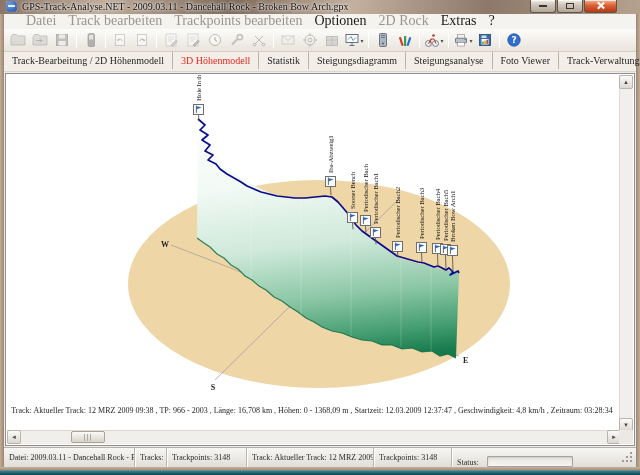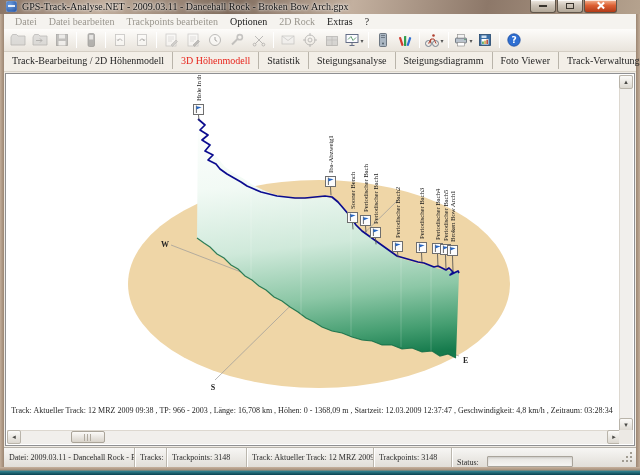--- a/index.html
+++ b/index.html
@@ -25,21 +25,21 @@
   .cap-min{right:84px;width:26px;} .cap-max{right:57px;width:26px;}
   .cap-close{right:23px;width:33px;background:linear-gradient(#f5b694,#dd6134 45%,#b23a17);}
   .cap b{position:absolute;left:50%;top:50%;}
   .cap-min b{width:8px;height:2px;margin:-1px 0 0 -4px;background:#3a352e;}
   .cap-max b{width:8px;height:6px;margin:-3px 0 0 -4px;border:1.5px solid #3a352e;}
   .cap-close b{width:9px;height:9px;margin:-5px 0 0 -5px;}
   .cap-close b:before,.cap-close b:after{content:"";position:absolute;left:4px;top:0;width:1.6px;height:9px;background:#fff;}
   .cap-close b:before{transform:rotate(45deg);} .cap-close b:after{transform:rotate(-45deg);}
   
   .client{position:absolute;left:4px;right:4px;top:14px;bottom:8px;display:flex;flex-direction:column;background:#f0ece5;}
-  .menubar{height:15px;background:#f5f3ef;font-size:10px;color:#1a1a1a;display:flex;align-items:center;padding-left:5px;}
+  .menubar{height:15px;background:#f5f3ef;font-size:14px;color:#1a1a1a;display:flex;align-items:flex-end;padding-left:16px;}
   .menubar span{padding:0 6px;}
   .menubar .dis{color:#9a968e;}
   .toolbar{height:23px;background:linear-gradient(#fdfcfa,#e9e4dc);border-bottom:1px solid #d4cec4;
     display:flex;align-items:center;padding-left:3px;}
   .tbtn{display:inline-flex;align-items:center;justify-content:center;width:22px;height:20px;}
   .tbtn .ticon{width:16px;height:16px;}
   .tbtn.dis .ticon{filter:grayscale(1) opacity(.45);}
   .tbtn .dd{font-size:6px;color:#555;margin-left:0;}
   .tsep{display:inline-block;width:1px;height:16px;background:#c9c3b8;border-right:1px solid #fff;margin:0 3px;}
   .tabbar{height:20px;background:#f3efe8;display:flex;align-items:flex-start;font-size:10px;color:#262626;border-bottom:1px solid #dcd6cb;}
@@ -201,21 +201,21 @@
       </div>
   </div>
   <div class="frame-l"></div>
   <div class="frame-r"></div>
   <div class="frame-b"></div>
 
   <div class="client">
 
     <div class="menubar">
       <span class="dis">Datei</span>
-      <span class="dis">Datei bearbeiten</span>
+      <span class="dis">Track bearbeiten</span>
       <span class="dis">Trackpoints bearbeiten</span>
       <span>Optionen</span>
       <span class="dis">2D Rock</span>
       <span>Extras</span>
       <span>?</span>
     </div>
 
     <div class="toolbar">
         <span class="tbtn dis">
           <svg class="ticon">
@@ -332,22 +332,22 @@
           <svg class="ticon">
             <use href="#ic-help"></use>
           </svg>
         </span>
       </div>
 
     <div class="tabbar">
       <span class="tab">Track-Bearbeitung / 2D Höhenmodell</span>
       <span class="tab sel">3D Höhenmodell</span>
       <span class="tab">Statistik</span>
+      <span class="tab">Steigungsdiagramm</span>
       <span class="tab">Steigungsanalyse</span>
-      <span class="tab">Steigungsdiagramm</span>
       <span class="tab">Foto Viewer</span>
       <span class="tab">Track-Verwaltung</span>
 
     </div>
 
     <div class="content">
       <div class="panel">
         <svg class="view" width="614" height="357" viewBox="6 74 614 357">
           <defs>
             <linearGradient id="curt" gradientUnits="userSpaceOnUse" x1="280" y1="100" x2="310" y2="365">

